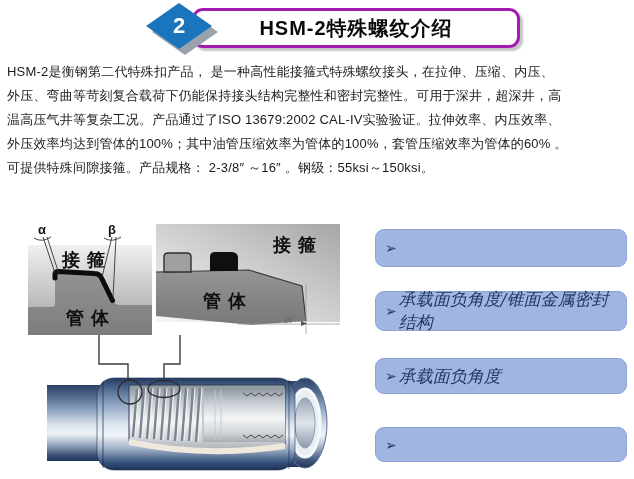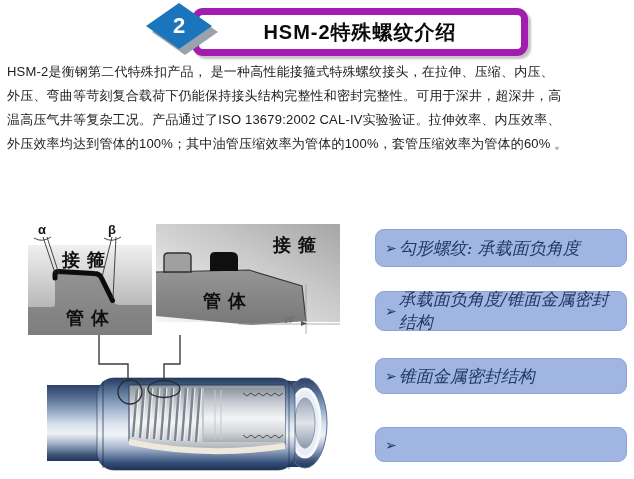--- a/index.html
+++ b/index.html
@@ -3,21 +3,21 @@
 <meta charset="utf-8">
 <style>
   html,body{margin:0;padding:0;background:#ffffff;}
   .slide{
     position:relative;width:634px;height:479px;background:#fff;overflow:hidden;
     font-family:"Liberation Sans","DejaVu Sans",sans-serif;
   }
   
   .title-box{
     position:absolute;left:192px;top:8px;width:322px;height:34px;
-    border:7px solid #a21caf;border-radius:11px;background:#fff;
+    border:3px solid #a21caf;border-radius:11px;background:#fff;
     box-shadow:3px 3px 2px rgba(150,150,150,.55);
     display:flex;align-items:center;justify-content:center;
   }
   .title-box .title{
     font-size:20px;font-weight:bold;color:#0a0a0a;letter-spacing:1px;
   }
   .diamond-shadow{
     position:absolute;left:152px;top:9px;width:66px;height:46px;background:#9aa2ab;
     clip-path:polygon(50% 0,100% 50%,50% 100%,0 50%);
   }
@@ -57,20 +57,21 @@
   <div class="diamond-shadow"></div>
   <div class="diamond">
     <span class="num">2</span>
   </div>
 
   <div class="intro">
     <div class="line">HSM-2是衡钢第二代特殊扣产品， 是一种高性能接箍式特殊螺纹接头，在拉伸、压缩、内压、</div>
     <div class="line">外压、弯曲等苛刻复合载荷下仍能保持接头结构完整性和密封完整性。可用于深井，超深井，高</div>
     <div class="line">温高压气井等复杂工况。产品通过了ISO 13679:2002 CAL-IV实验验证。拉伸效率、内压效率、</div>
     <div class="line">外压效率均达到管体的100%；其中油管压缩效率为管体的100%，套管压缩效率为管体的60% 。</div>
+    <div class="line">可提供特殊间隙接箍。产品规格： 2-3/8″ ～16″ 。钢级：55ksi～150ksi。</div>
   </div>
 
   <svg class="fig" style="left:28px;top:221px;" width="124" height="114" viewBox="0 0 124 114">
     <defs>
       <linearGradient id="lgA" x1="0" y1="0" x2="0" y2="1">
         <stop offset="0%" stop-color="#f0f0f0"></stop>
           <stop offset="55%" stop-color="#c3c3c3"></stop>
           <stop offset="100%" stop-color="#9d9d9d"></stop>
       </linearGradient>
       <linearGradient id="lgBody" x1="0" y1="0" x2="0" y2="1">
@@ -211,27 +212,26 @@
 
     <path d="M198,18 l4,3 l4,-3 l4,3 l4,-3 l4,3 l4,-3 l4,3 l4,-3 l4,3 l4,-3" fill="none" stroke="#4a4a4a" stroke-width="1"></path>
     <path d="M198,60 l4,3 l4,-3 l4,3 l4,-3 l4,3 l4,-3 l4,3 l4,-3 l4,3 l4,-3" fill="none" stroke="#4a4a4a" stroke-width="1"></path>
 
     <circle cx="85" cy="17" r="12" fill="none" stroke="#2b2b2b" stroke-width="1.3"></circle>
     <ellipse cx="119" cy="14" rx="16" ry="8.5" fill="none" stroke="#2b2b2b" stroke-width="1.3"></ellipse>
   </svg>
 
   <div class="feature f1">
     <span class="bullet">➢</span>
-    <span>勾形螺纹: 承载面负角度</span>
   </div>
   <div class="feature f2">
     <span class="bullet">➢</span>
     <span>承载面负角度/锥面金属密封结构</span>
   </div>
   <div class="feature f3">
     <span class="bullet">➢</span>
-    <span>锥面金属密封结构</span>
+    <span>承载面负角度</span>
   </div>
   <div class="feature f4">
     <span class="bullet">➢</span>
   </div>
 
 </div>
 
 </body></html>

